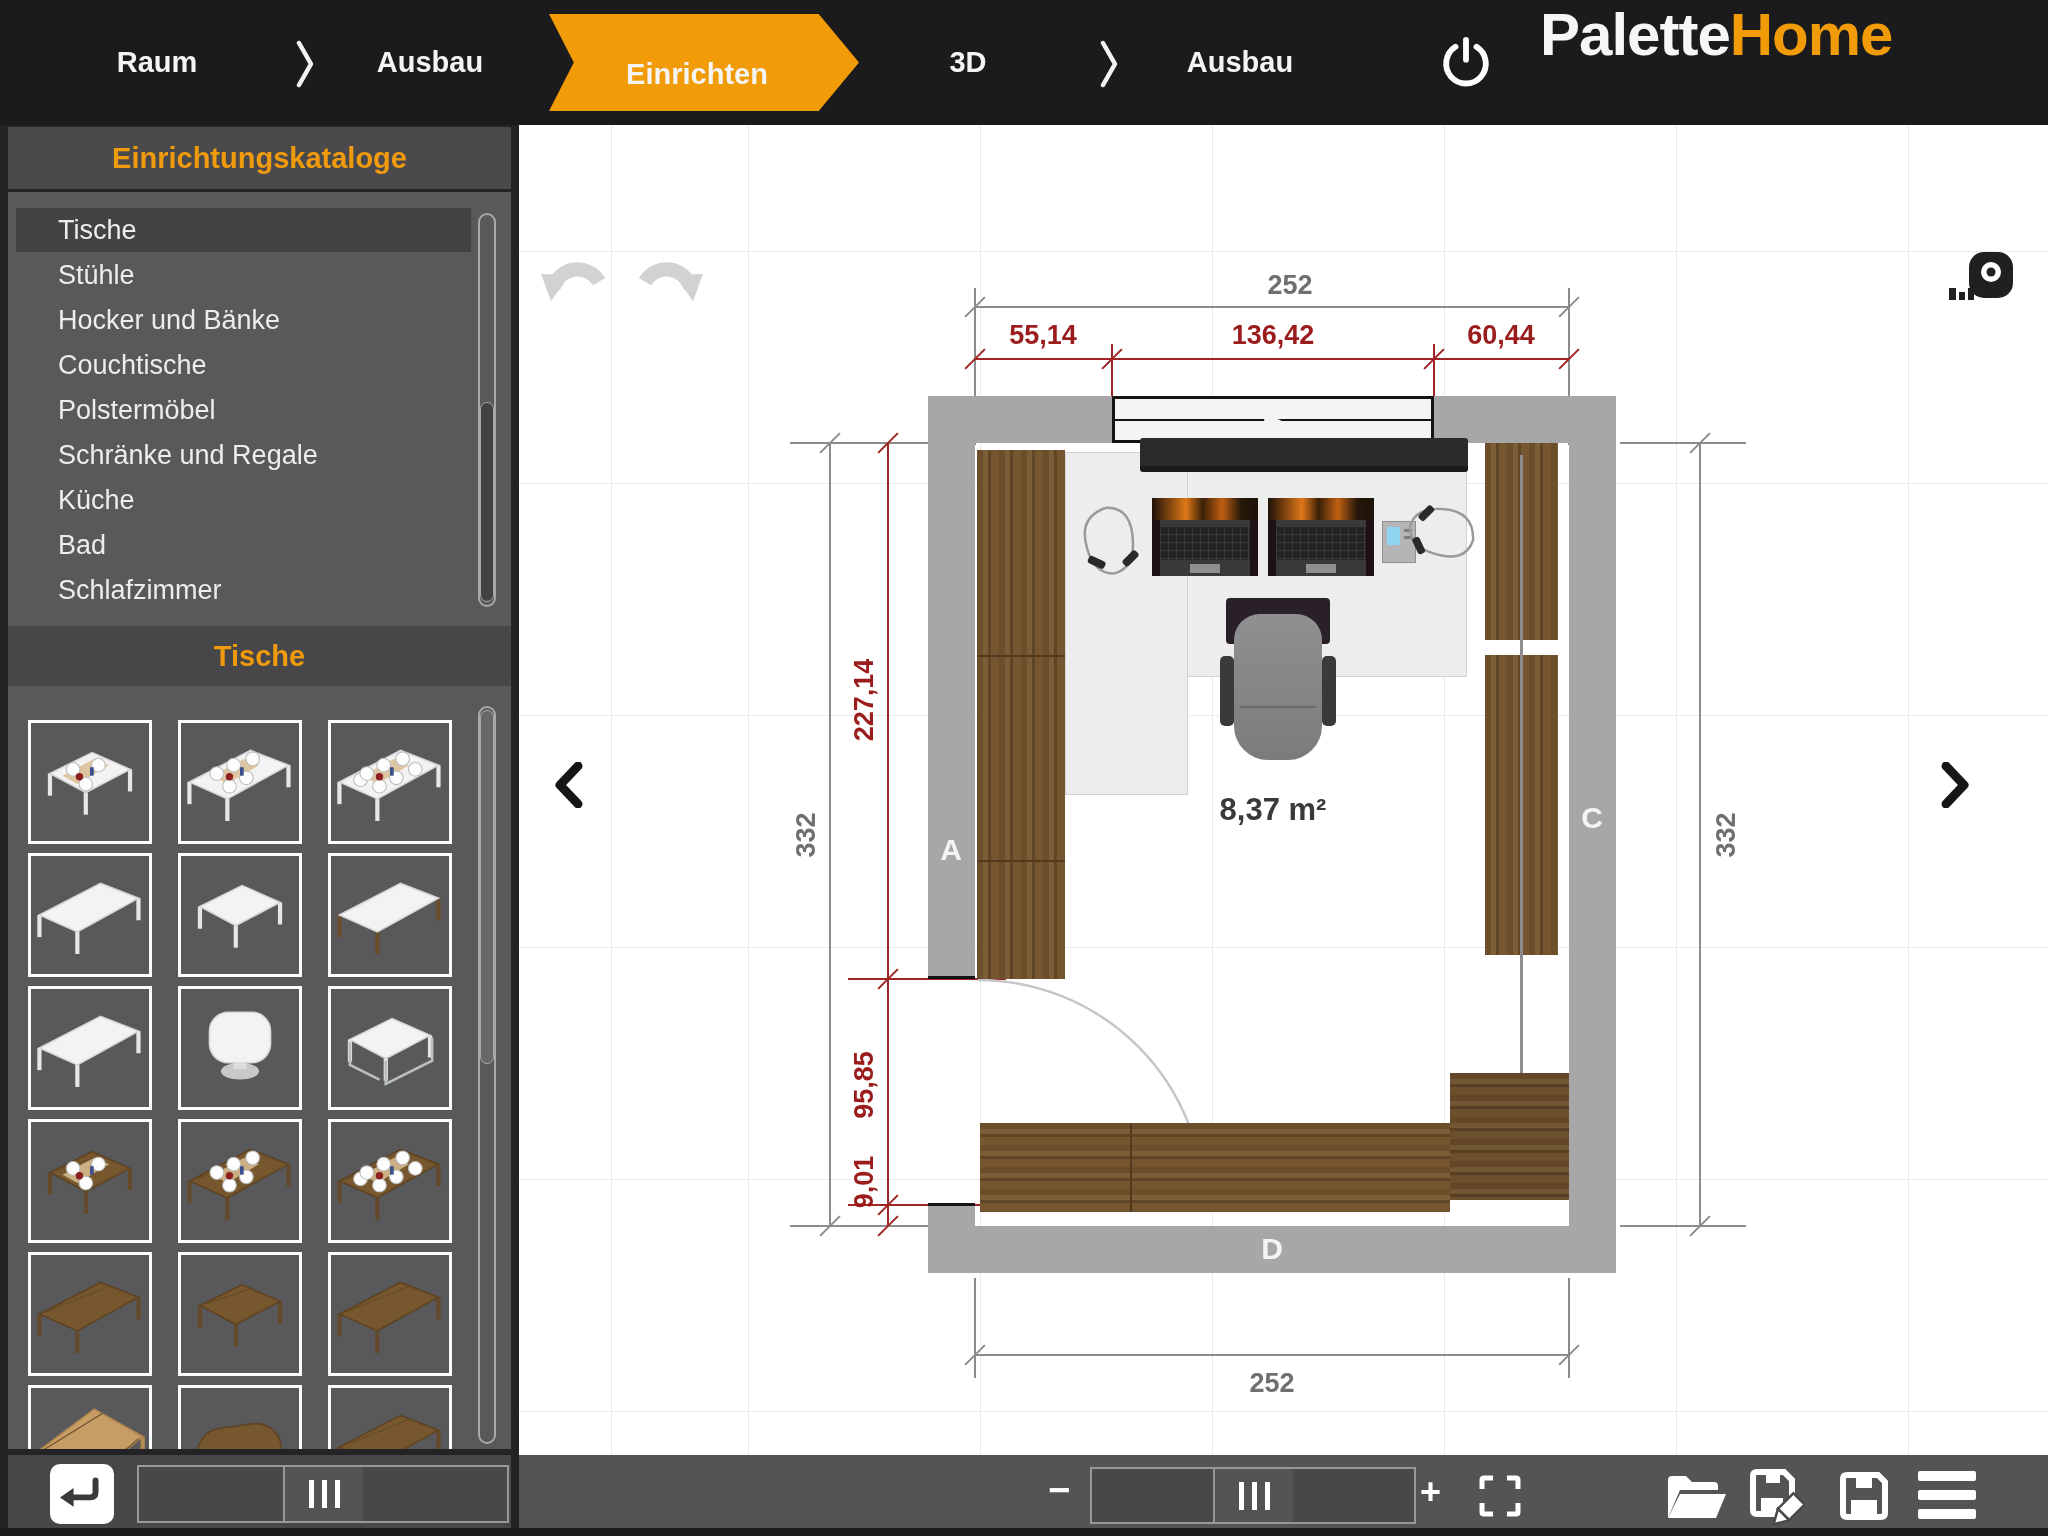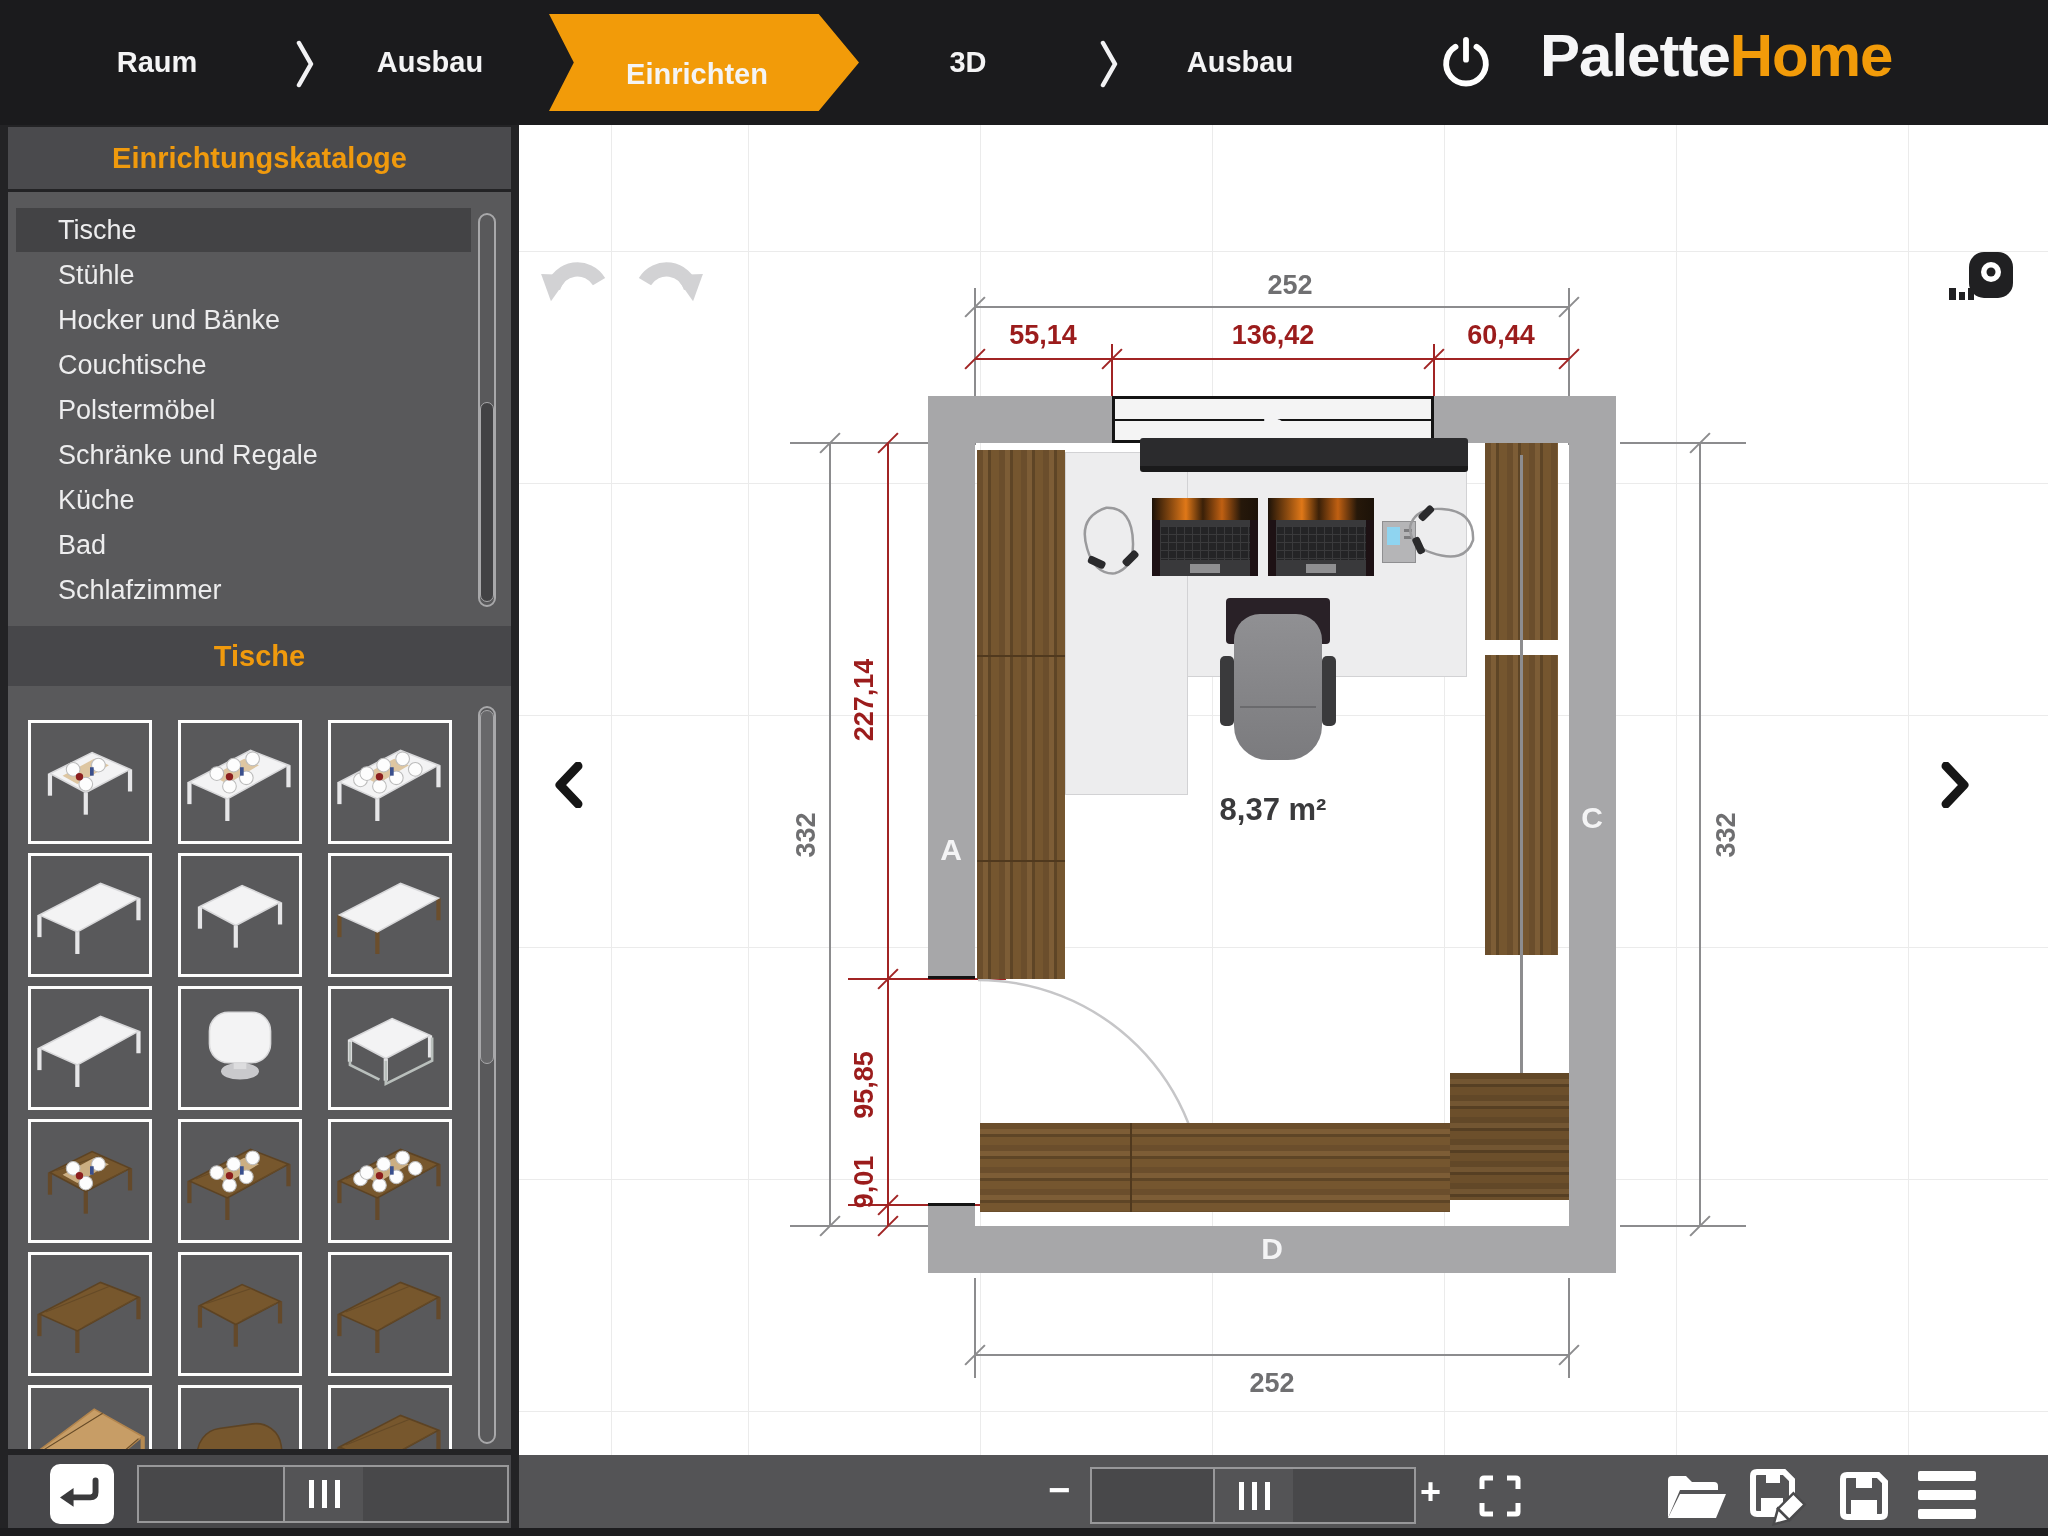--- a/index.html
+++ b/index.html
@@ -6,21 +6,21 @@
   #app{position:relative;width:2048px;height:1536px;overflow:hidden;
        font-family:"Liberation Sans",sans-serif;-webkit-font-smoothing:antialiased;}
   .abs{position:absolute;}
   
   #nav{left:0;top:0;width:2048px;height:125px;background:#1b1b1d;}
   .nav-item{position:absolute;top:0;height:125px;display:flex;align-items:center;justify-content:center;
             color:#f4f4f5;font-size:29px;font-weight:bold;cursor:pointer;}
   #nav-arrow{position:absolute;left:549px;top:14px;width:310px;height:97px;background:#F29B09;
              clip-path:polygon(0 0,87% 0,100% 50%,87% 100%,0 100%,8% 50%);}
   .nav-chev{position:absolute;top:40px;}
-  #logo{position:absolute;left:1540px;top:0;height:111px;display:flex;align-items:center;
+  #logo{position:absolute;left:1540px;top:0;height:111px;display:flex;align-items:flex-start;
         font-size:60px;font-weight:bold;letter-spacing:-1px;color:#f6f6f7;}
   #logo .orange{color:#F29B09;}
   
   #sidebar{left:0;top:125px;width:519px;height:1411px;background:#232325;}
   .panel{position:absolute;left:8px;width:503px;}
   #cat-header{top:2px;height:62px;background:#4A4A4D;display:flex;align-items:center;justify-content:center;}
   #cat-header span,#tische-header span{color:#F09A0D;font-size:29px;font-weight:bold;}
   #cat-list{top:67px;height:553px;background:#59595B;}
   .cat-item{position:absolute;left:8px;width:455px;height:44px;display:flex;align-items:center;
             padding-left:42px;box-sizing:border-box;color:#ededee;font-size:27px;cursor:pointer;}

